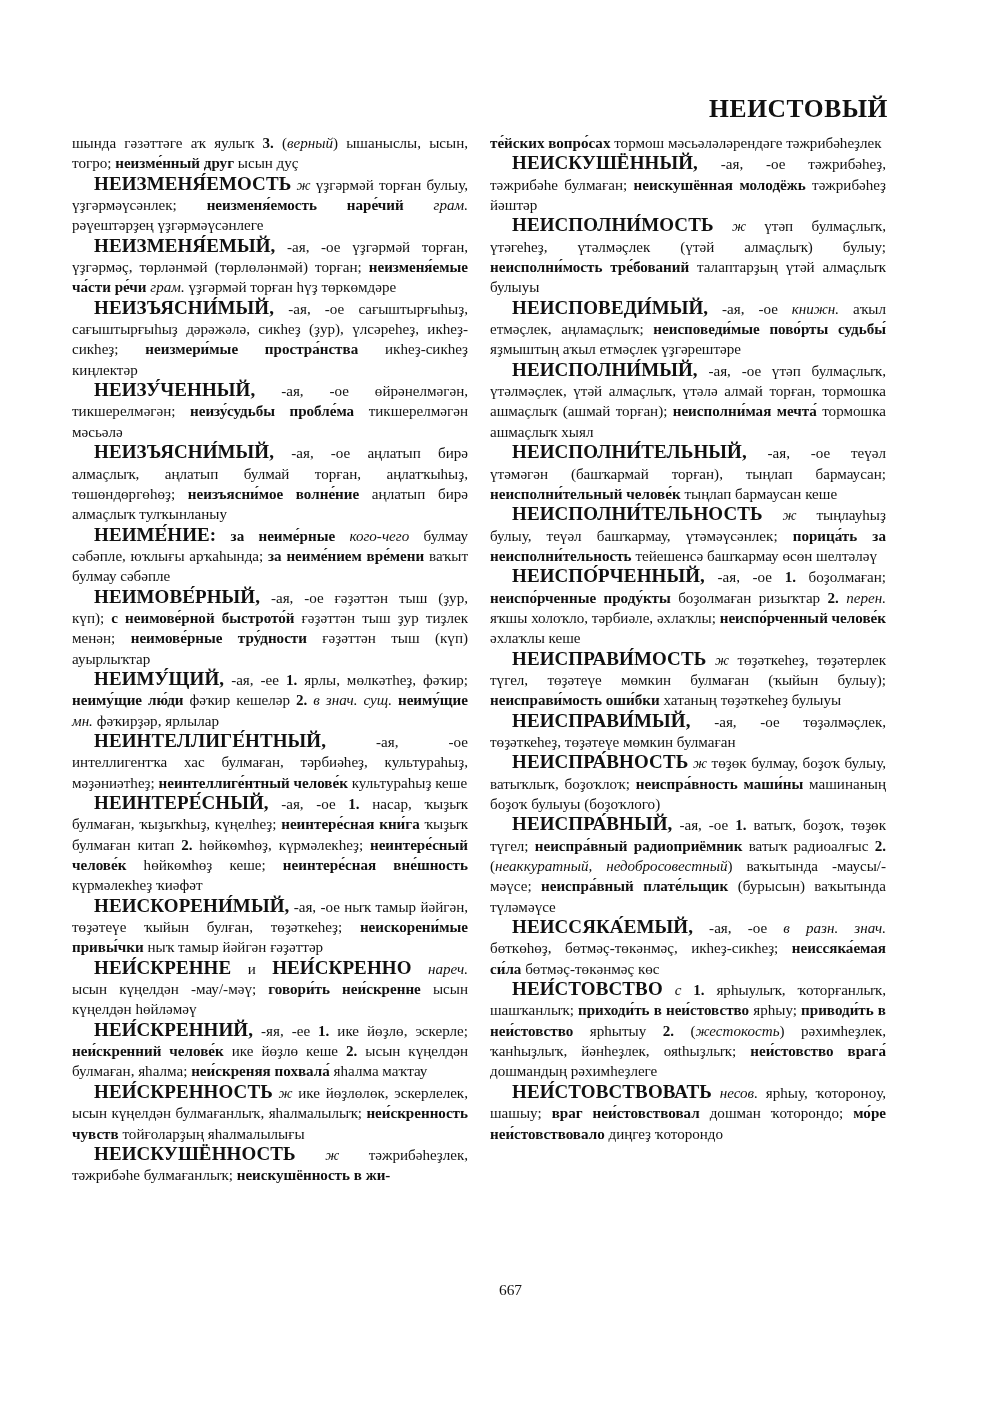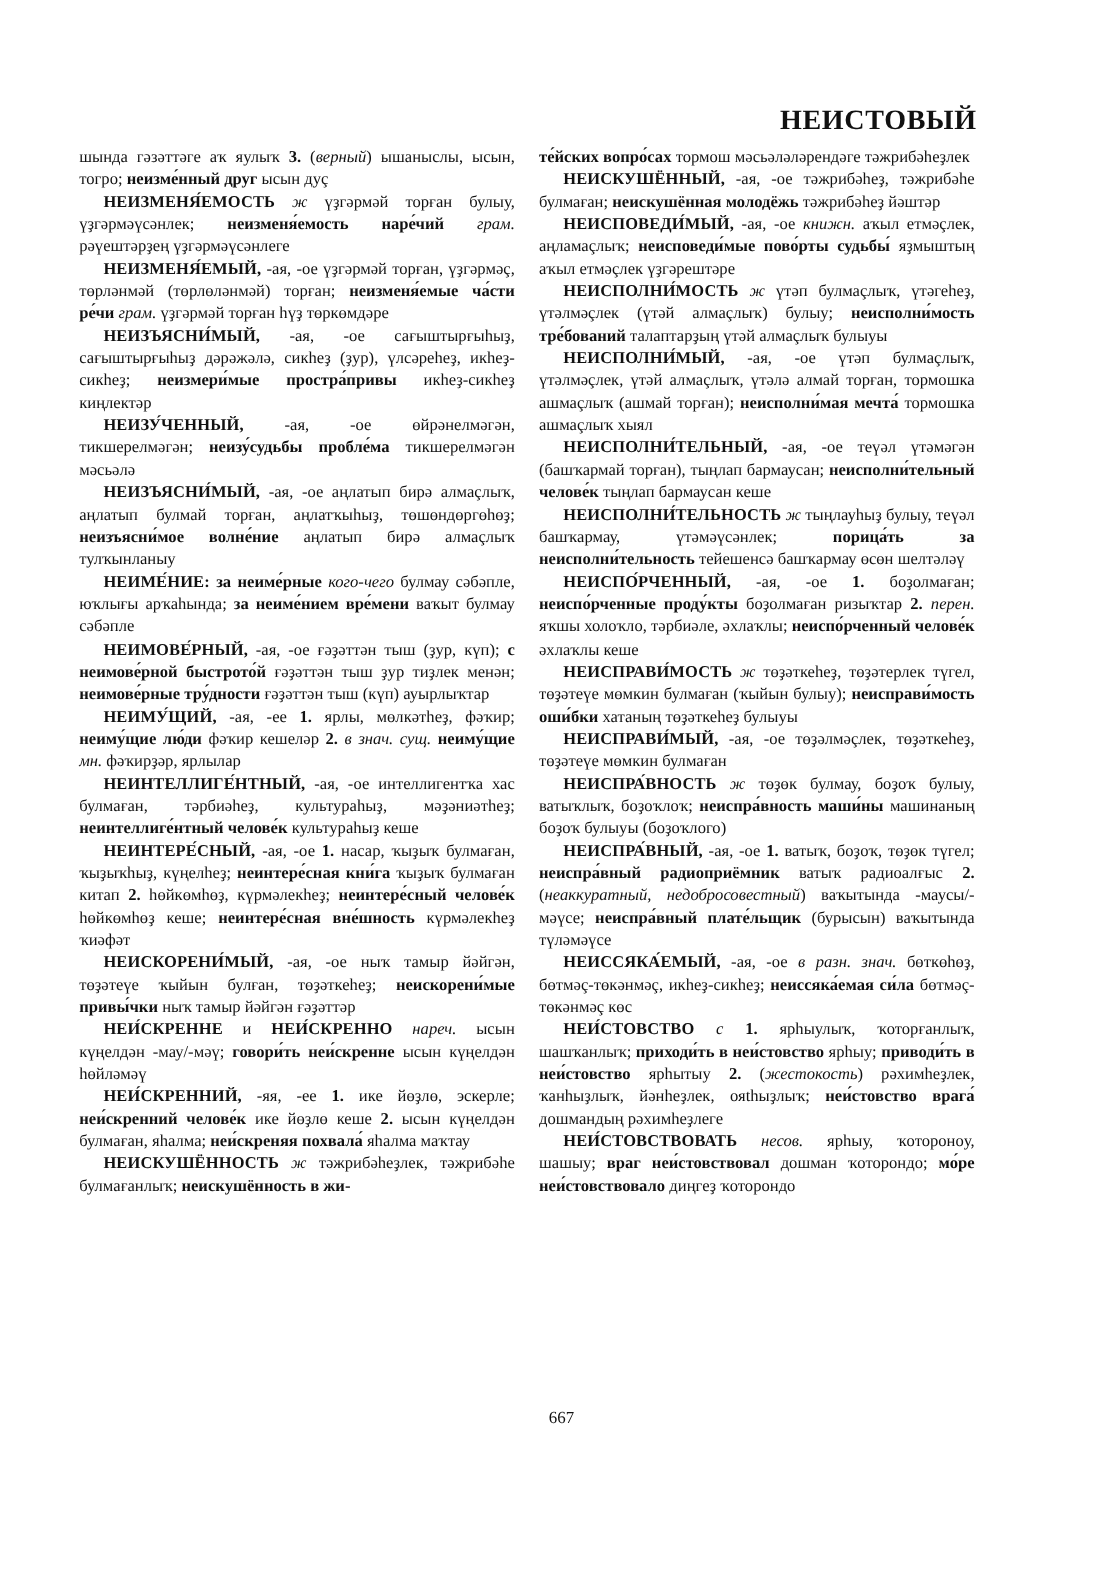--- a/index.html
+++ b/index.html
@@ -48,21 +48,21 @@
     text-align: justify;
     text-justify: inter-word;
     hyphens: manual;
     text-indent: 0;
   }
   .col p.ind {
     text-indent: 22px;
   }
   .hw {
     font-weight: bold;
-    font-size: 15px;
+    font-size: 19px;
     letter-spacing: 0.1px;
   }
   b { font-weight: bold; }
   i { }
   .folio {
     position: absolute;
     left: 0;
     right: 0;
     top: 1281px;
     text-align: center;
@@ -77,41 +77,42 @@
 
   <div class="running-head">НЕИСТОВЫЙ</div>
 
   <div class="columns">
 
     <div class="col">
       <p>шында гәзәттәге аҡ яулыҡ <b>3.</b> (<i>верный</i>) ышаныслы, ысын, тогро; <b>неизме́нный друг</b> ысын дуç</p>
       <div>
           <p class="ind"><span class="hw">НЕИЗМЕНЯ́ЕМОСТЬ</span><span> <i>ж</i> үҙгәрмәй торған булыу, үҙгәрмәүсәнлек; <b>неизменя́емость наре́чий</b> <i>грам.</i> рәүештәрҙең үҙгәрмәүсәнлеге</span></p>
           <p class="ind"><span class="hw">НЕИЗМЕНЯ́ЕМЫЙ,</span><span> -ая, -ое үҙгәрмәй торған, үҙгәрмәç, төрләнмәй (төрлөләнмәй) торған; <b>неизменя́емые ча́сти ре́чи</b> <i>грам.</i> үҙгәрмәй торған hүҙ төркөмдәре</span></p>
-          <p class="ind"><span class="hw">НЕИЗЪЯСНИ́МЫЙ,</span><span> -ая, -ое сағыштырғыhыҙ, сағыштырғыhыҙ дәрәжәлә, сикheҙ (ҙур), үлсәреheҙ, икhеҙ-сикhеҙ; <b>неизмери́мые простра́привы</b> икhеҙ-сикhеҙ киңлектәр</span></p>
+          <p class="ind"><span class="hw">НЕИЗЪЯСНИ́МЫЙ,</span><span> -ая, -ое сағыштырғыhыҙ, сағыштырғыhыҙ дәрәжәлә, сикheҙ (ҙур), үлсәреheҙ, икhеҙ-сикhеҙ; <b>неизмери́мые простра́нства</b> икhеҙ-сикhеҙ киңлектәр</span></p>
           <p class="ind"><span class="hw">НЕИЗУ́ЧЕННЫЙ,</span><span> -ая, -ое өйрәнелмәгән, тикшерелмәгән; <b>неизу́судьбы пробле́ма</b> тикшерелмәгән мәсьәлә</span></p>
           <p class="ind"><span class="hw">НЕИЗЪЯСНИ́МЫЙ,</span><span> -ая, -ое аңлатып бирә алмаçлыҡ, аңлатып булмай торған, аңлатҡыhыҙ, төшөндөргөhөҙ; <b>неизъясни́мое волне́ние</b> аңлатып бирә алмаçлыҡ тулҡынланыу</span></p>
           <p class="ind"><span class="hw">НЕИМЕ́НИЕ:</span><span> <b>за неиме́рные</b> <i>кого-чего</i> булмау сәбәпле, юҡлығы арҡаhында; <b>за неиме́нием вре́мени</b> ваҡыт булмау сәбәпле</span></p>
           <p class="ind"><span class="hw">НЕИМОВЕ́РНЫЙ,</span><span> -ая, -ое ғәҙәттән тыш (ҙур, күп); <b>с неимове́рной быстрото́й</b> ғәҙәттән тыш ҙур тиҙлек менән; <b>неимове́рные тру́дности</b> ғәҙәттән тыш (күп) ауырлыҡтар</span></p>
           <p class="ind"><span class="hw">НЕИМУ́ЩИЙ,</span><span> -ая, -ее <b>1.</b> ярлы, мөлкәтheҙ, фәҡир; <b>неиму́щие лю́ди</b> фәҡир кешеләр <b>2.</b> <i>в знач. сущ.</i> <b>неиму́щие</b> <i>мн.</i> фәҡирҙәр, ярлылар</span></p>
           <p class="ind"><span class="hw">НЕИНТЕЛЛИГЕ́НТНЫЙ,</span><span> -ая, -ое интеллигентҡа хас булмаған, тәрбиәheҙ, культураhыҙ, мәҙәниәтheҙ; <b>неинтеллиге́нтный челове́к</b> культураhыҙ кеше</span></p>
           <p class="ind"><span class="hw">НЕИНТЕРЕ́СНЫЙ,</span><span> -ая, -ое <b>1.</b> насар, ҡыҙыҡ булмаған, ҡыҙыҡhыҙ, күңелheҙ; <b>неинтере́сная кни́га</b> ҡыҙыҡ булмаған китап <b>2.</b> hөйкөмhөҙ, күрмәлекheҙ; <b>неинтере́сный челове́к</b> hөйкөмhөҙ кеше; <b>неинтере́сная вне́шность</b> күрмәлекheҙ ҡиәфәт</span></p>
           <p class="ind"><span class="hw">НЕИСКОРЕНИ́МЫЙ,</span><span> -ая, -ое ныҡ тамыр йәйгән, төҙәтеүе ҡыйын булған, төҙәткеheҙ; <b>неискорени́мые привы́чки</b> ныҡ тамыр йәйгән ғәҙәттәр</span></p>
           <p class="ind"><span class="hw">НЕИ́СКРЕННЕ</span><span> и <b class="hw">НЕИ́СКРЕННО</b> <i>нареч.</i> ысын күңелдән -мау/-мәү; <b>говори́ть неи́скренне</b> ысын күңелдән hөйләмәү</span></p>
           <p class="ind"><span class="hw">НЕИ́СКРЕННИЙ,</span><span> -яя, -ее <b>1.</b> ике йөҙлө, эскерле; <b>неи́скренний челове́к</b> ике йөҙлө кеше <b>2.</b> ысын күңелдән булмаған, яhалма; <b>неи́скреняя похвала́</b> яhалма маҡтау</span></p>
+          <p class="ind"><span class="hw">НЕИ́СКРЕННОСТЬ</span><span> <i>ж</i> ике йөҙлөлөк, эскерлелек, ысын күңелдән булмағанлыҡ, яhалмалылыҡ; <b>неи́скренность чувств</b> тойғоларҙың яhалмалылығы</span></p>
           <p class="ind"><span class="hw">НЕИСКУШЁННОСТЬ</span><span> <i>ж</i> тәжрибәheҙлек, тәжрибәhе булмағанлыҡ; <b>неискушённость в жи-</b></span></p>
         </div>
     </div>
 
     <div class="col">
       <p><b>те́йских вопро́сах</b> тормош мәсьәләләрендәге тәжрибәheҙлек</p>
       <div>
           <p class="ind"><span class="hw">НЕИСКУШЁННЫЙ,</span><span> -ая, -ое тәжрибәheҙ, тәжрибәhе булмаған; <b>неискушённая молодёжь</b> тәжрибәheҙ йәштәр</span></p>
+          <p class="ind"><span class="hw">НЕИСПОЛНИ́МОСТЬ</span><span> <i>ж</i> үтәп булмаçлыҡ, үтәгеheҙ, үтәлмәçлек (үтәй алмаçлыҡ) булыу; <b>неисполни́мость тре́бований</b> талаптарҙың үтәй алмаçлыҡ булыуы</span></p>
           <p class="ind"><span class="hw">НЕИСПОВЕДИ́МЫЙ,</span><span> -ая, -ое <i>книжн.</i> аҡыл етмәçлек, аңламаçлыҡ; <b>неисповеди́мые пово́рты судьбы́</b> яҙмыштың аҡыл етмәçлек үҙгәрештәре</span></p>
-          <p class="ind"><span class="hw">НЕИСПОЛНИ́МОСТЬ</span><span> <i>ж</i> үтәп булмаçлыҡ, үтәгеheҙ, үтәлмәçлек (үтәй алмаçлыҡ) булыу; <b>неисполни́мость тре́бований</b> талаптарҙың үтәй алмаçлыҡ булыуы</span></p>
           <p class="ind"><span class="hw">НЕИСПОЛНИ́МЫЙ,</span><span> -ая, -ое үтәп булмаçлыҡ, үтәлмәçлек, үтәй алмаçлыҡ, үтәлә алмай торған, тормошка ашмаçлыҡ (ашмай торған); <b>неисполни́мая мечта́</b> тормошка ашмаçлыҡ хыял</span></p>
           <p class="ind"><span class="hw">НЕИСПОЛНИ́ТЕЛЬНЫЙ,</span><span> -ая, -ое теүәл үтәмәгән (башҡармай торған), тыңлап бармаусан; <b>неисполни́тельный челове́к</b> тыңлап бармаусан кеше</span></p>
           <p class="ind"><span class="hw">НЕИСПОЛНИ́ТЕЛЬНОСТЬ</span><span> <i>ж</i> тыңлауhыҙ булыу, теүәл башҡармау, үтәмәүсәнлек; <b>порица́ть за неисполни́тельность</b> тейешенсә башҡармау өсөн шелтәләү</span></p>
           <p class="ind"><span class="hw">НЕИСПО́РЧЕННЫЙ,</span><span> -ая, -ое <b>1.</b> боҙолмаған; <b>неиспо́рченные проду́кты</b> боҙолмаған ризыҡтар <b>2.</b> <i>перен.</i> яҡшы холоҡло, тәрбиәле, әхлаҡлы; <b>неиспо́рченный челове́к</b> әхлаҡлы кеше</span></p>
           <p class="ind"><span class="hw">НЕИСПРАВИ́МОСТЬ</span><span> <i>ж</i> төҙәткеheҙ, төҙәтерлек түгел, төҙәтеүе мөмкин булмаған (ҡыйын булыу); <b>неисправи́мость оши́бки</b> хатаның төҙәткеheҙ булыуы</span></p>
           <p class="ind"><span class="hw">НЕИСПРАВИ́МЫЙ,</span><span> -ая, -ое төҙәлмәçлек, төҙәткеheҙ, төҙәтеүе мөмкин булмаған</span></p>
           <p class="ind"><span class="hw">НЕИСПРА́ВНОСТЬ</span><span> <i>ж</i> төҙөк булмау, боҙоҡ булыу, ватыҡлыҡ, боҙоҡлоҡ; <b>неиспра́вность маши́ны</b> машинаның боҙоҡ булыуы (боҙоҡлого)</span></p>
           <p class="ind"><span class="hw">НЕИСПРА́ВНЫЙ,</span><span> -ая, -ое <b>1.</b> ватыҡ, боҙоҡ, төҙөк түгел; <b>неиспра́вный радиоприёмник</b> ватыҡ радиоалғыс <b>2.</b> (<i>неаккуратный, недобросовестный</i>) ваҡытында -маусы/-мәүсе; <b>неиспра́вный плате́льщик</b> (бурысын) ваҡытында түләмәүсе</span></p>
           <p class="ind"><span class="hw">НЕИССЯКА́ЕМЫЙ,</span><span> -ая, -ое <i>в разн. знач.</i> бөткөhөҙ, бөтмәç-төкәнмәç, икhеҙ-сикhеҙ; <b>неиссяка́емая си́ла</b> бөтмәç-төкәнмәç көс</span></p>
           <p class="ind"><span class="hw">НЕИ́СТОВСТВО</span><span> <i>с</i> <b>1.</b> ярhыулыҡ, ҡоторғанлыҡ, шашҡанлыҡ; <b>приходи́ть в неи́стовство</b> яphыу; <b>приводи́ть в неи́стовство</b> яphытыу <b>2.</b> (<i>жестокость</i>) рәхимheҙлек, ҡанhыҙлыҡ, йәнheҙлек, ояthыҙлыҡ; <b>неи́стовство врага́</b> дошмандың рәхимheҙлеге</span></p>

